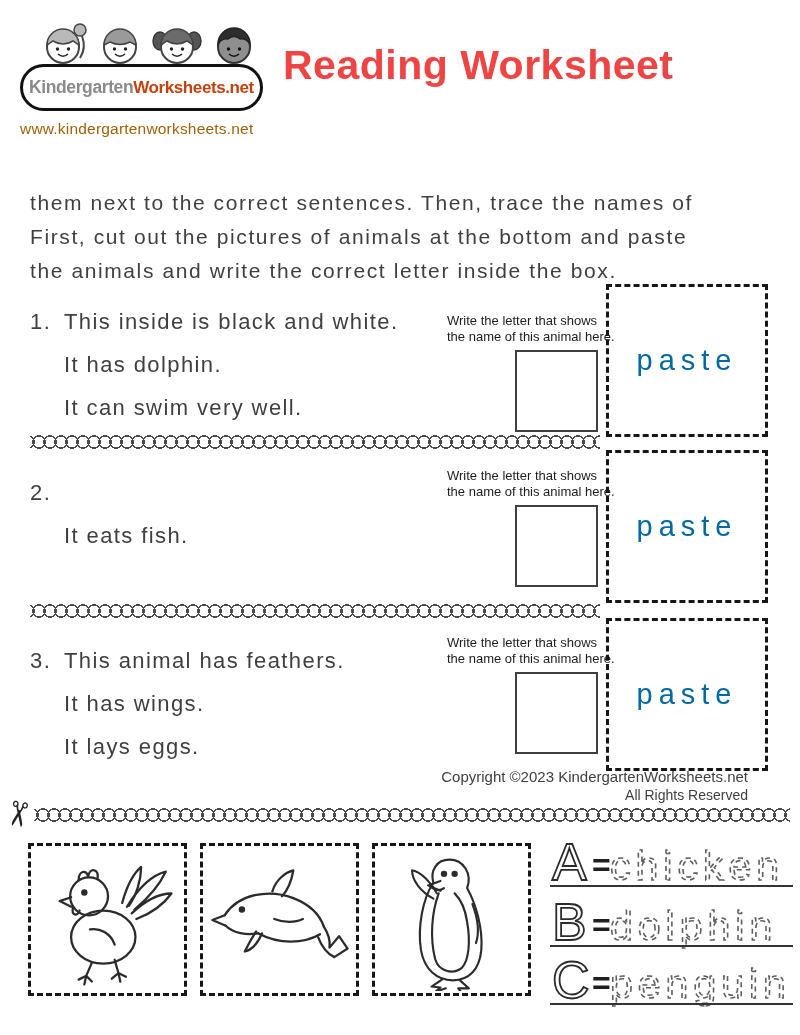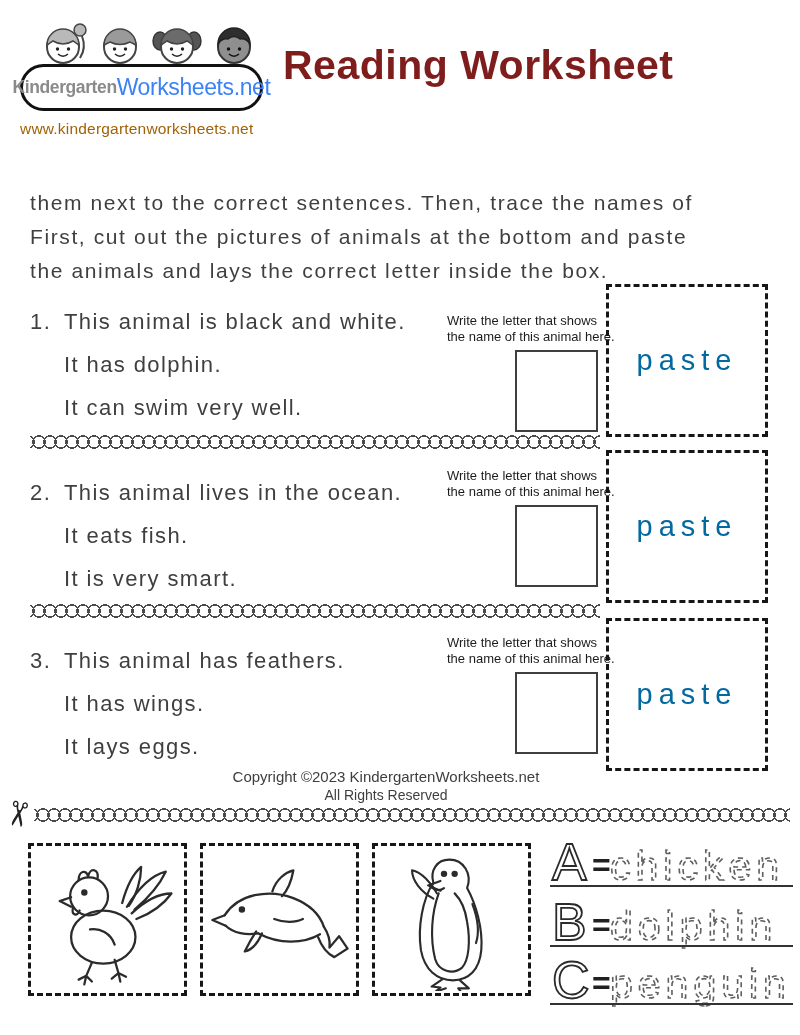--- a/index.html
+++ b/index.html
@@ -14,30 +14,30 @@
 
   
   .kids-svg { position:absolute; left:28px; top:14px; }
   .logo-box {
     position:absolute; left:20px; top:64px; width:243px; height:47px;
     background:#fff; border:3.5px solid #111; border-radius:24px;
     display:flex; align-items:center; justify-content:center;
     white-space:nowrap;
   }
   .logo-box .gray  { color:#8a8a8a; font-weight:bold; font-size:17.5px; letter-spacing:-0.4px;}
-  .logo-box .black { color:#3b82f6;    font-weight:normal; font-size:23px; letter-spacing:-0.4px;}
+  .logo-box .black { color:#c2410c;    font-weight:bold; font-size:17px; letter-spacing:-0.4px;}
   .logo-url {
     position:absolute; left:20px; top:120px; width:250px;
     color:#a16207; font-size:15.5px; letter-spacing:0.2px;
   }
 
   
   .title {
     position:absolute; left:283px; top:42px;
-    font-size:41px; font-weight:bold; color:#7f1d1d; letter-spacing:0.5px;
+    font-size:41px; font-weight:bold; color:#ef4444; letter-spacing:0.5px;
   }
   .name-row { position:absolute; left:421px; top:134px; display:flex; align-items:flex-end; }
   .name-label { font-size:30px; font-weight:600; color:#151515; }
   .name-line  { width:245px; height:32px; border-bottom:2.5px solid #222; margin-left:10px; }
 
   
   .instructions {
     position:absolute; left:30px; top:186px; width:752px;
     font-size:21px; letter-spacing:1.6px; color:#3f3f3f; line-height:34px;
   }
@@ -77,21 +77,21 @@
     background-size: 22px 18px, 22px 18px;
     background-position: 0 0, 11px 0;
     background-repeat: repeat-x, repeat-x;
   }
   .ch1 { left:30px; top:433px; width:570px; }
   .ch2 { left:30px; top:602px; width:570px; }
   .ch3 { left:34px; top:806px; width:756px; }
 
   
   .copyright {
-    position:absolute; left:16px; top:768px; width:740px; text-align:center;
+    position:absolute; left:8px; top:768px; width:740px; text-align:right;
     color:#3e3e3e; line-height:18px;
   }
   .copyright .l1 { font-size:15px; }
   .copyright .l2 { font-size:14px; }
 
   .scissors {
     position:absolute; left:4px; top:794px;
     font-size:34px; color:#222;
     transform: rotate(100deg);
   }
@@ -159,48 +159,46 @@
     <span class="gray">Kindergarten</span>
       <span class="black">Worksheets.net</span>
   </div>
   <div class="logo-url">www.kindergartenworksheets.net</div>
 
   <div class="title">Reading Worksheet</div>
 
   <div class="instructions">
     <div>them next to the correct sentences. Then, trace the names of</div>
     <div>First, cut out the pictures of animals at the bottom and paste</div>
-    <div>the animals and lays the correct letter inside the box.</div>
+    <div>the animals and write the correct letter inside the box.</div>
   </div>
 
   <div class="question q1">
     <div class="q-row first">
       <span class="q-num">1.</span>
-      <span>This animal is black and white.</span>
+      <span>This inside is black and white.</span>
     </div>
     <div class="q-row q-indent">It has dolphin.</div>
     <div class="q-row q-indent">It can swim very well.</div>
   </div>
   <div class="write-unit wu1">
     <div class="wl-text">Write the letter that shows</div>
     <div class="wl-text">the name of this animal here.</div>
     <div class="letter-box"></div>
   </div>
   <div class="paste-box pb1">
     <span class="paste-text">paste</span>
   </div>
   <div class="chain ch1"></div>
 
   <div class="question q2">
     <div class="q-row first">
       <span class="q-num">2.</span>
-      <span>This animal lives in the ocean.</span>
     </div>
     <div class="q-row q-indent">It eats fish.</div>
-    <div class="q-row q-indent">It is very smart.</div>
   </div>
   <div class="write-unit wu2">
     <div class="wl-text">Write the letter that shows</div>
     <div class="wl-text">the name of this animal here.</div>
     <div class="letter-box"></div>
   </div>
   <div class="paste-box pb2">
     <span class="paste-text">paste</span>
   </div>
   <div class="chain ch2"></div>

